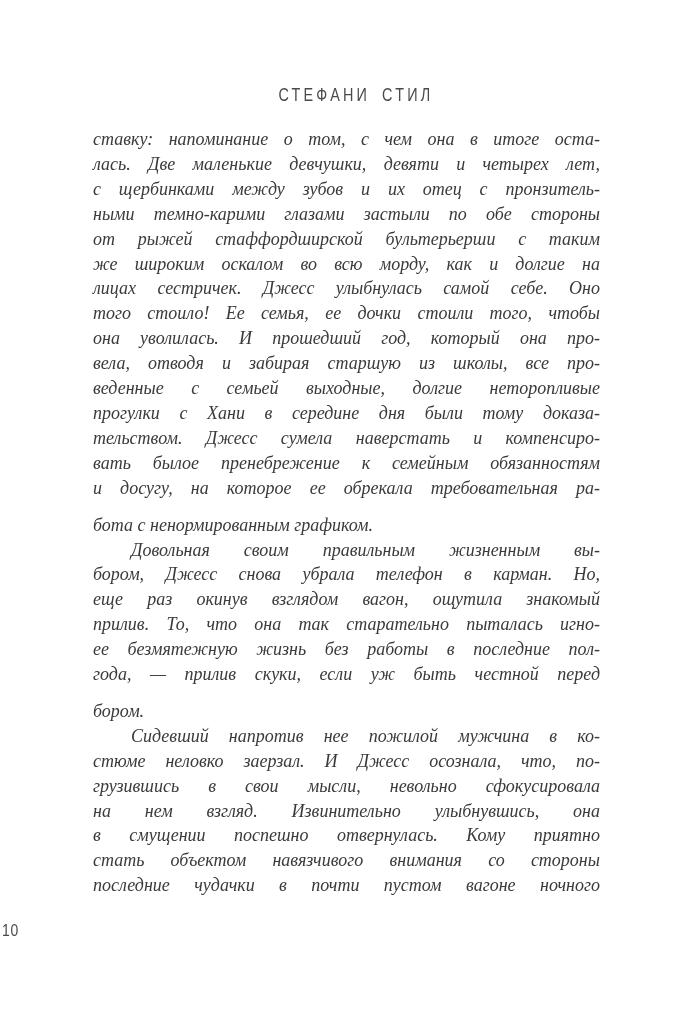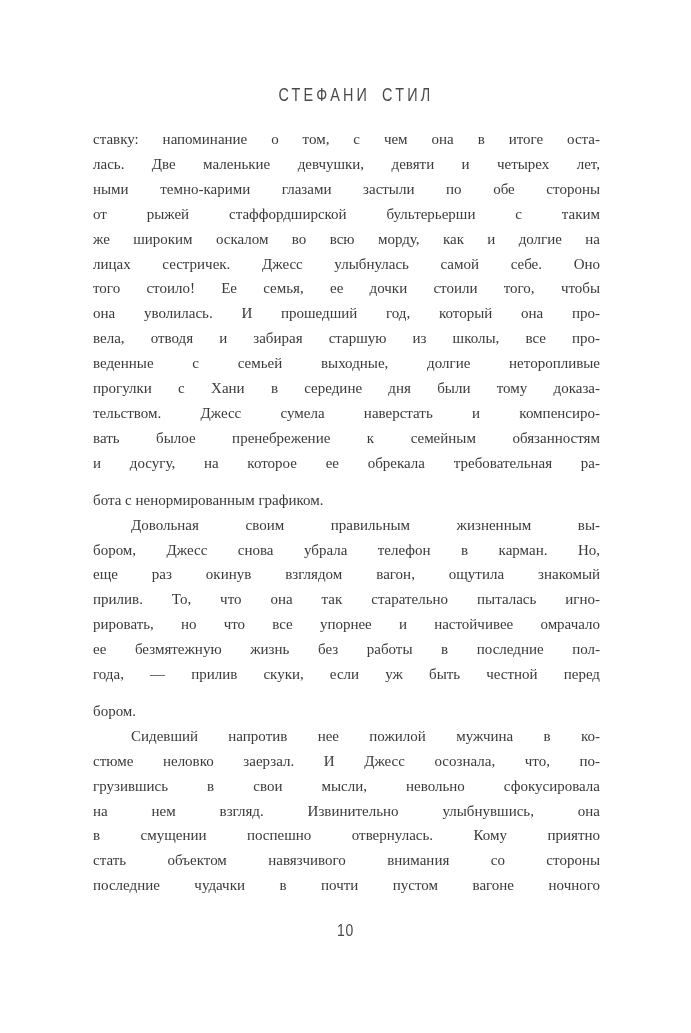--- a/index.html
+++ b/index.html
@@ -40,40 +40,41 @@
     word-spacing: 6px;
     white-space: nowrap;
   }
 
   .page-body {
     position: absolute;
     top: 127px;
     left: 93px;
     width: 507px;
     color: var(--text);
-    font-size: 15px;
+    font-size: 18px;
     line-height: 24.9px;
+    font-style: italic;
   }
 
   .paragraph { margin: 0; }
 
   .line {
     text-align: justify;
     text-align-last: justify;
     min-height: 24.9px;
   }
   .line.para-end { text-align-last: left; margin-top: 12px; }
   .line.indent { text-indent: 38px; }
 
   .page-footer {
     position: absolute;
     top: 921px;
     left: 0;
     width: 100%;
-    text-align: center;
+    text-align: left;
     color: var(--heading);
     font-family: "Liberation Sans", "DejaVu Sans", sans-serif;
   }
   .page-footer .condensed {
     display: inline-block;
     transform: scaleX(0.82);
     transform-origin: center top;
     font-size: 17px;
     font-weight: 400;
     letter-spacing: 1px;
@@ -84,40 +85,40 @@
 
 <div class="book-page">
   <div class="running-header">
     <span class="condensed">СТЕФАНИ СТИЛ</span>
   </div>
 
   <main class="page-body">
       <div class="paragraph">
         <div class="line">ставку: напоминание о том, с чем она в итоге оста-</div>
         <div class="line">лась. Две маленькие девчушки, девяти и четырех лет,</div>
+        <div class="line">с щербинками между зубов и их отец с пронзитель-</div>
         <div class="line">ными темно-карими глазами застыли по обе стороны</div>
         <div class="line">от рыжей стаффордширской бультерьерши с таким</div>
         <div class="line">же широким оскалом во всю морду, как и долгие на</div>
         <div class="line">лицах сестричек. Джесс улыбнулась самой себе. Оно</div>
         <div class="line">того стоило! Ее семья, ее дочки стоили того, чтобы</div>
         <div class="line">она уволилась. И прошедший год, который она про-</div>
         <div class="line">вела, отводя и забирая старшую из школы, все про-</div>
         <div class="line">веденные с семьей выходные, долгие неторопливые</div>
         <div class="line">прогулки с Хани в середине дня были тому доказа-</div>
         <div class="line">тельством. Джесс сумела наверстать и компенсиро-</div>
         <div class="line">вать былое пренебрежение к семейным обязанностям</div>
         <div class="line">и досугу, на которое ее обрекала требовательная ра-</div>
         <div class="line para-end">бота с ненормированным графиком.</div>
       </div>
       <div class="paragraph">
         <div class="line indent">Довольная своим правильным жизненным вы-</div>
         <div class="line">бором, Джесс снова убрала телефон в карман. Но,</div>
         <div class="line">еще раз окинув взглядом вагон, ощутила знакомый</div>
         <div class="line">прилив. То, что она так старательно пыталась игно-</div>
-        <div class="line">рировать, но что все упорнее и настойчивее омрачало</div>
         <div class="line">ее безмятежную жизнь без работы в последние пол-</div>
         <div class="line">года, — прилив скуки, если уж быть честной перед</div>
         <div class="line para-end">бором.</div>
       </div>
       <div class="paragraph">
         <div class="line indent">Сидевший напротив нее пожилой мужчина в ко-</div>
         <div class="line">стюме неловко заерзал. И Джесс осознала, что, по-</div>
         <div class="line">грузившись в свои мысли, невольно сфокусировала</div>
         <div class="line">на нем взгляд. Извинительно улыбнувшись, она</div>
         <div class="line">в смущении поспешно отвернулась. Кому приятно</div>

